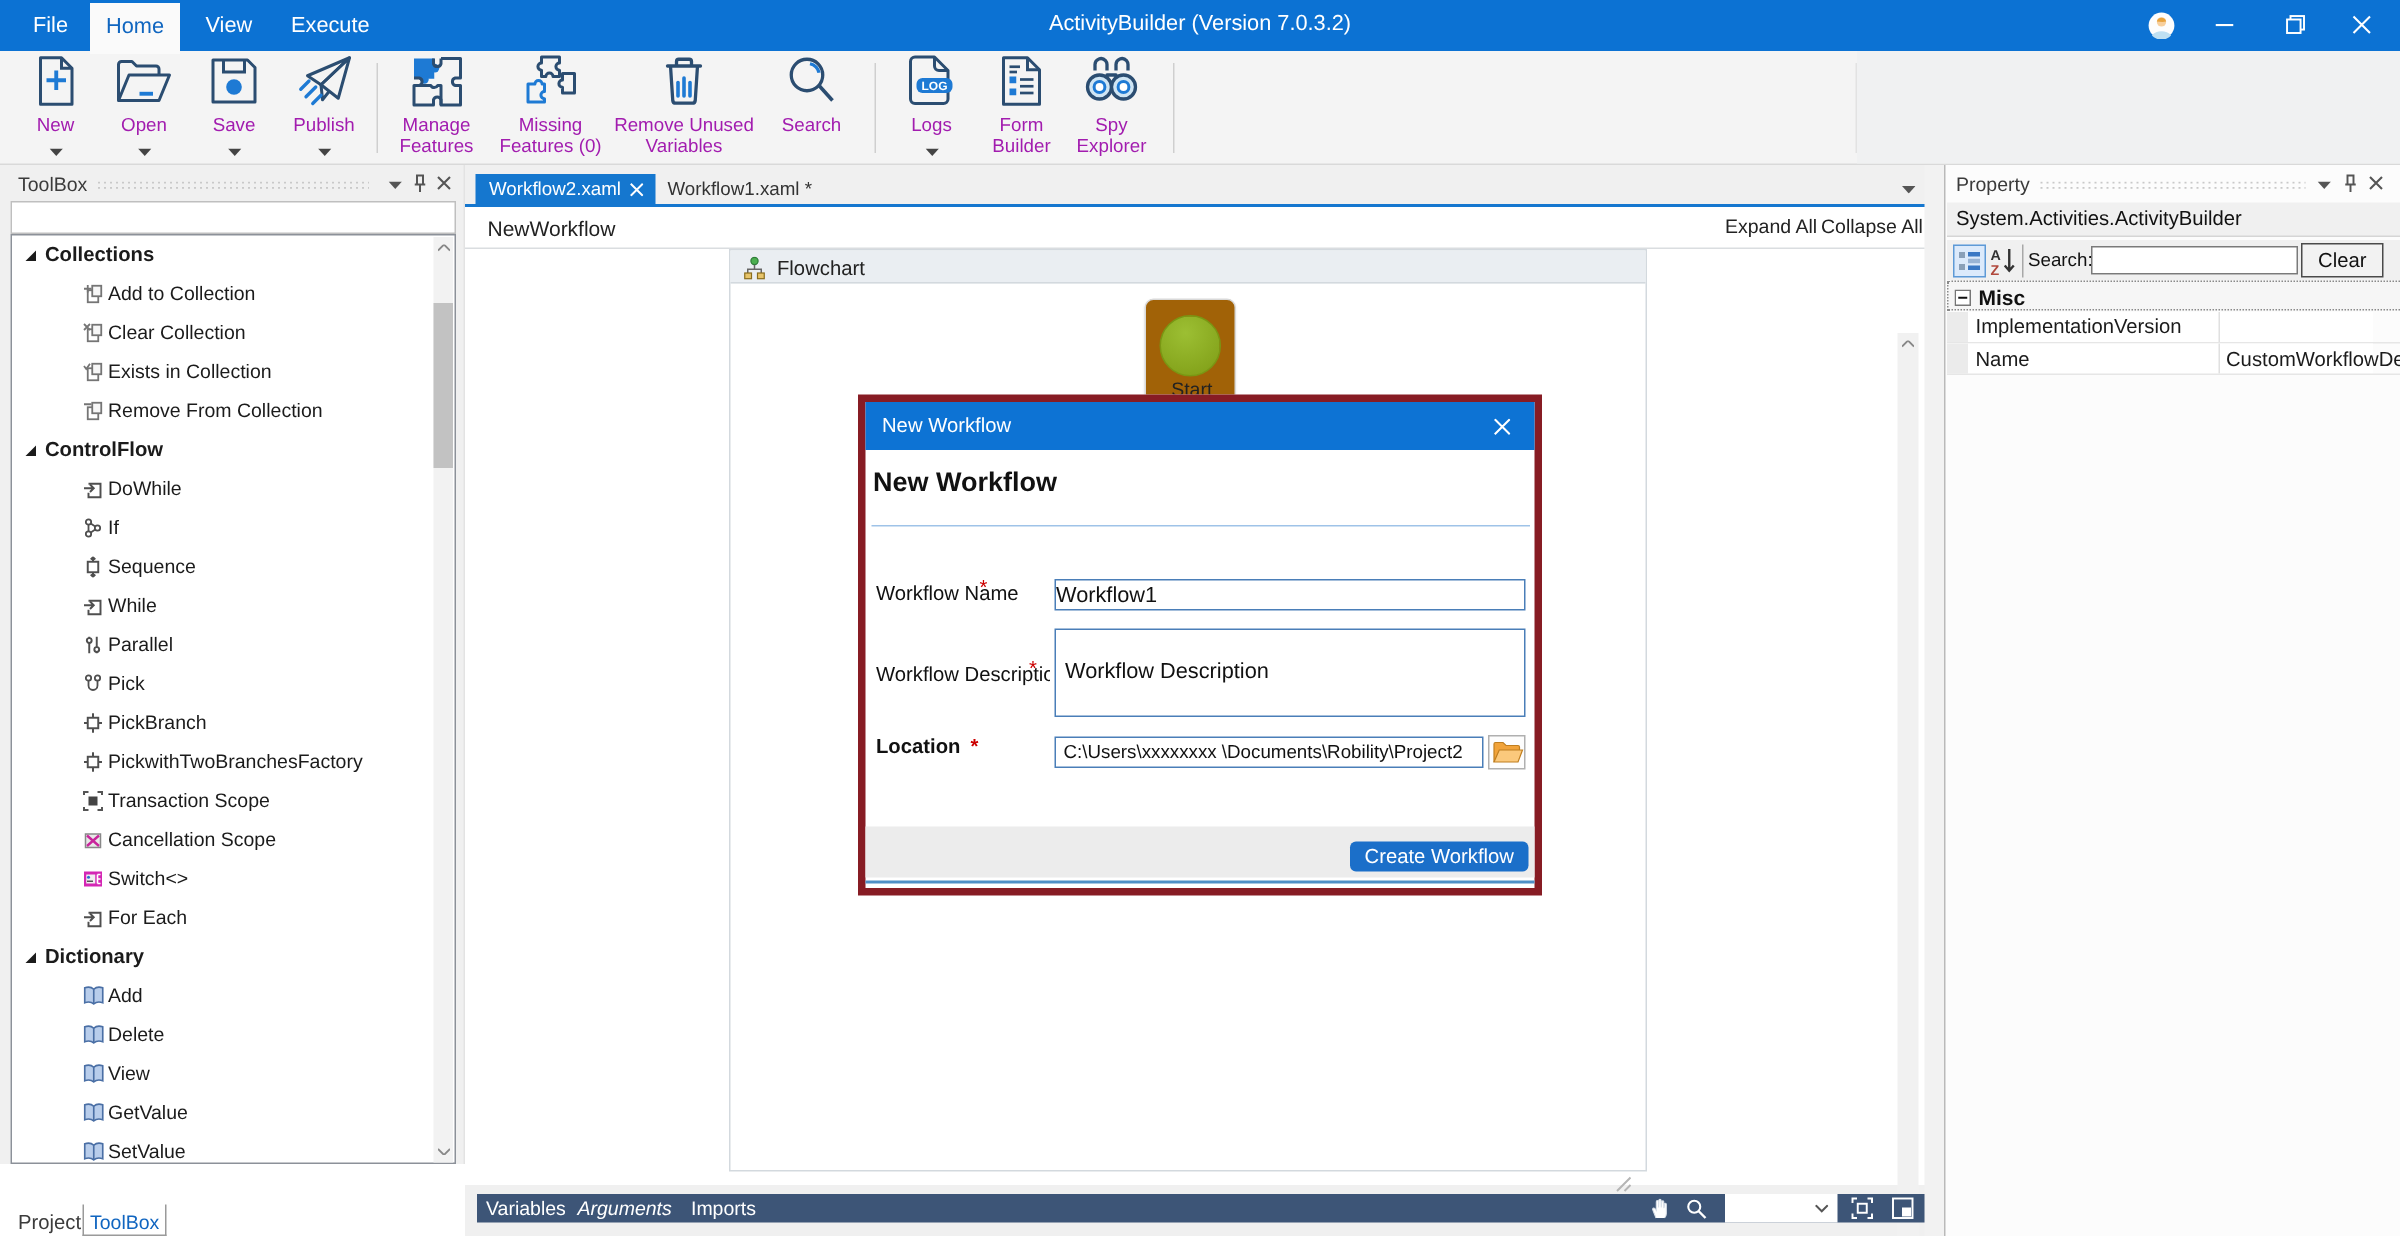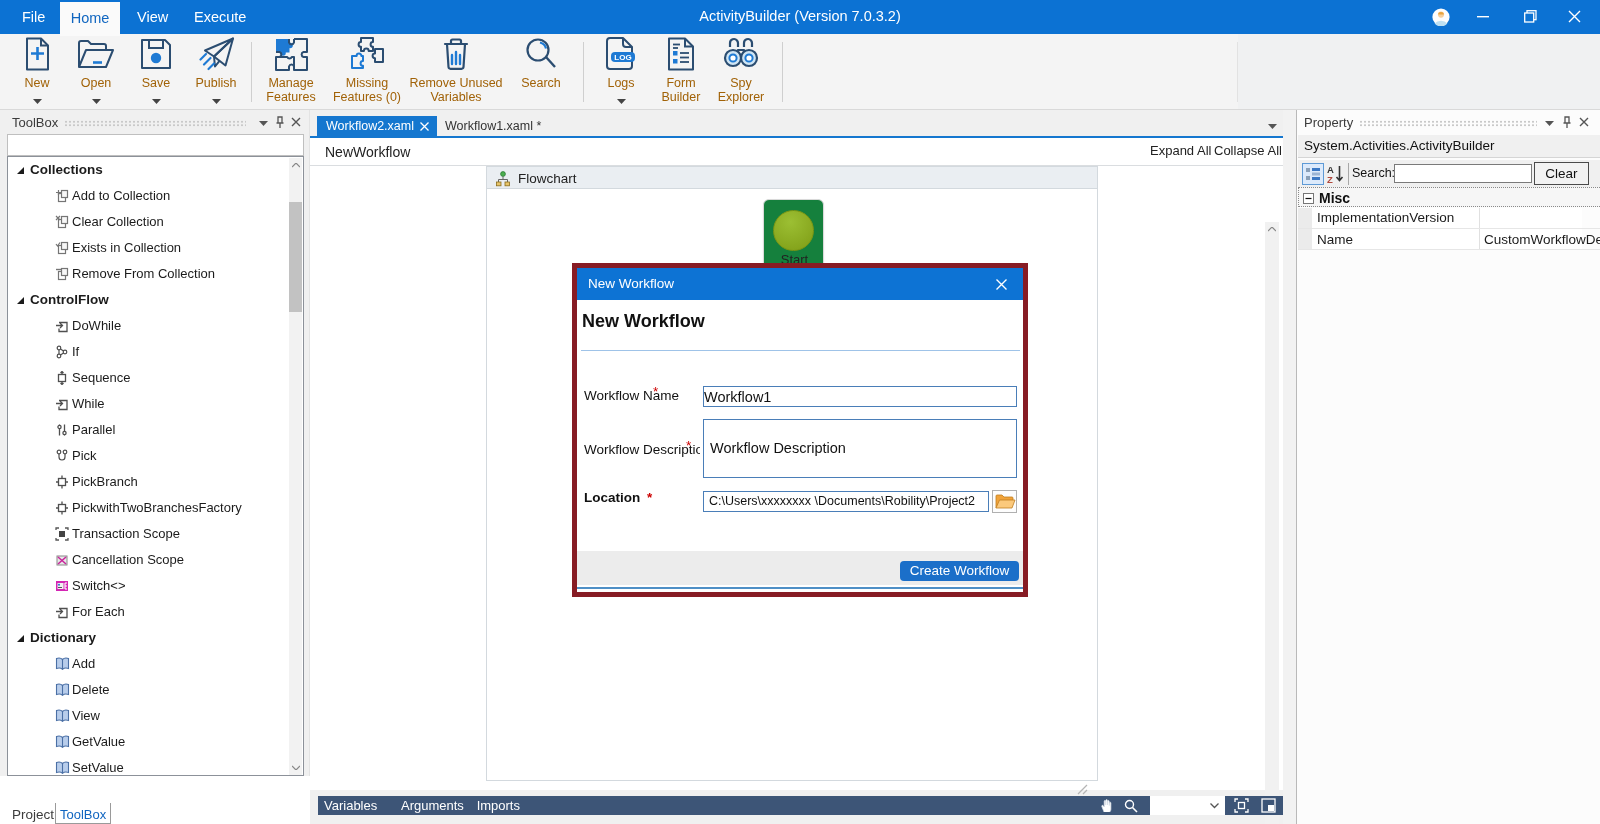--- a/index.html
+++ b/index.html
@@ -9,21 +9,21 @@
 
 
 #titlebar { position:absolute; left:0; top:0; width:1600px; height:34px; background:#0c72d3; }
 .ttab { position:absolute; top:0; height:34px; line-height:34px; color:#fff; font-size:14.5px; }
 #hometab { position:absolute; left:60px; top:2px; width:60px; height:34px; z-index:6; background:#fafafa; color:#1066c0; text-align:center; line-height:32px; font-size:14.5px; }
 #apptitle { position:absolute; top:0; left:660px; width:280px; text-align:center; color:#fff; font-size:14.5px; line-height:32px; }
 
 
 #ribbon { position:absolute; left:0; top:34px; width:1600px; height:76px; background:#f4f4f4; border-bottom:1px solid #d9d9d9; }
 .rsep { position:absolute; top:8px; height:60px; width:1px; background:#cfcfcf; }
-.rbtn { position:absolute; top:2px; text-align:center; color:#a16207; font-size:12.5px; }
+.rbtn { position:absolute; top:2px; text-align:center; color:#a21caf; font-size:12.5px; }
 .rbtn .lbl { margin-top:1px; line-height:14px; }
 .rbtn .drop { margin-top:9px; }
 .drop svg { display:block; margin:0 auto; }
 
 
 #leftpanel { position:absolute; left:0; top:110px; width:310px; height:714px; background:#f0f0f0; border-right:1px solid #e3e3e3; }
 #lp-head { position:absolute; left:0; top:3px; width:310px; height:21px; }
 .panel-title { position:absolute; left:12px; top:2px; font-size:13px; color:#3b3b3b; }
 #lp-search { position:absolute; left:7px; top:24px; width:297px; height:22px; background:#fff; border:1px solid #bfbfbf; }
 #lp-list { position:absolute; left:7px; top:46px; width:297px; height:620px; background:#fff; border:1px solid #8c9199; }
@@ -37,21 +37,21 @@
 
 #center { position:absolute; left:310px; top:110px; width:973px; height:714px; background:#f0f0f0; }
 #tabstrip { position:absolute; left:0; top:6px; width:973px; height:20px; }
 #tab1 { position:absolute; left:7px; top:0; width:120px; height:20px; background:#1577cf; color:#fff; font-size:12.5px; line-height:20px; }
 #tab2 { position:absolute; left:130px; top:0; width:120px; height:20px; color:#333; font-size:12.5px; line-height:20px; padding-left:5px; white-space:nowrap; }
 #tabline { position:absolute; left:0; top:26px; width:973px; height:2px; background:#1577cf; }
 #breadcrumb { position:absolute; left:0; top:28px; width:973px; height:28px; background:#fff; font-size:14px; color:#222; border-bottom:1px solid #dadde0; }
 #canvas { position:absolute; left:0; top:56px; width:973px; height:624px; background:#fff; }
 #flowchart { position:absolute; left:176px; top:0; width:612px; height:615px; background:#fff; border:1px solid #d3d9de; }
 #fc-head { position:absolute; left:0; top:0; width:610px; height:22px; background:#eaeef2; border-bottom:1px solid #d3d9de; font-size:13.5px; color:#222; }
-#startnode { position:absolute; left:276px; top:32px; width:61px; height:76px; background:#15803d; border:1px solid #d9d9d9; border-radius:6px; box-shadow:0 1px 2px rgba(0,0,0,.08); }
+#startnode { position:absolute; left:276px; top:32px; width:61px; height:76px; background:#a16207; border:1px solid #d9d9d9; border-radius:6px; box-shadow:0 1px 2px rgba(0,0,0,.08); }
 #startcircle { position:absolute; left:9px; top:10px; width:41px; height:41px; border-radius:50%; background:radial-gradient(circle at 42% 28%, #9cbf33, #7e9c15); border:1px solid #7a9613; }
 #startlabel { position:absolute; left:0; top:52px; width:61px; text-align:center; font-size:13px; color:#222; }
 #vscroll { position:absolute; left:955px; top:56px; width:14px; height:624px; background:#f1f1f1; }
 #bottombar { position:absolute; left:8px; top:686px; width:965px; height:19px; background:#3d5577; color:#fff; font-size:13.5px; }
 #bottombar span { display:inline-block; line-height:19px; font-size:13px; }
 
 
 #rightpanel { position:absolute; left:1296px; top:110px; width:304px; height:714px; background:#fcfcfc; border-left:1px solid #b9b9b9; }
 #rp-row1 { position:absolute; left:1px; top:25px; width:302px; height:23px; background:#f0f0f0; border-bottom:1px solid #d5d5d5; font-size:13.5px; color:#111; }
 #rp-toolbar { position:absolute; left:1px; top:50px; width:302px; height:27px; background:#f0f0f0; }
@@ -476,21 +476,21 @@
       </svg>
     <div id="vscroll">
       <svg class="abs" style="left:3px;top:5px" width="8" height="5" viewBox="0 0 8 5">
           <path d="M0 4 L4 0 L8 4" fill="none" stroke="#888" stroke-width="1.2"></path>
         </svg>
 
     </div>
   </div>
   <div id="bottombar">
     <span style="margin-left:6px;">Variables</span>
-    <span style="margin-left:20px;">Arguments</span>
+    <span style="margin-left:4px;font-style:italic;">Arguments</span>
     <span style="margin-left:9px;">Imports</span>
     
     <svg class="abs" style="left:781px;top:2px" width="15" height="15" viewBox="0 0 15 15">
         <path d="M5 14 L3 9 C2.2 7.5 3.5 6.8 4.3 7.8 L5.2 9 V3.2 c0-1.1 1.5-1.1 1.5 0 V7 l0.2-4.6 c0-1.1 1.5-1.1 1.5 0 L8.5 7 l0.3-3.8 c0.1-1 1.4-1 1.4 0 L10.3 7.5 l0.3-2.6 c0.1-1 1.3-0.9 1.3 0.1 V11 c0 1.5-0.6 2.3-1.2 3" fill="#fff" stroke="#d8dfe8" stroke-width="0.7"></path>
       </svg>
     
     <svg class="abs" style="left:806px;top:3px" width="14" height="14" viewBox="0 0 14 14">
         <circle cx="5.5" cy="5.5" r="4" fill="none" stroke="#fff" stroke-width="1.4"></circle>
         <path d="M8.5 8.5 L13 13" stroke="#fff" stroke-width="1.6"></path>
       </svg>

